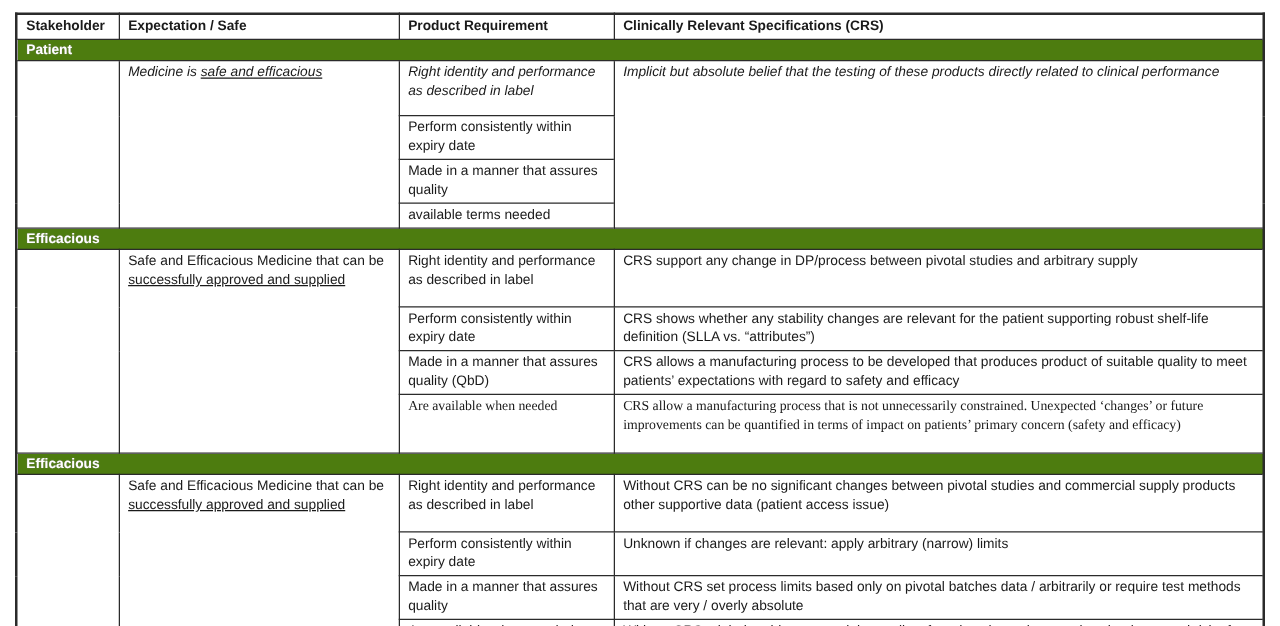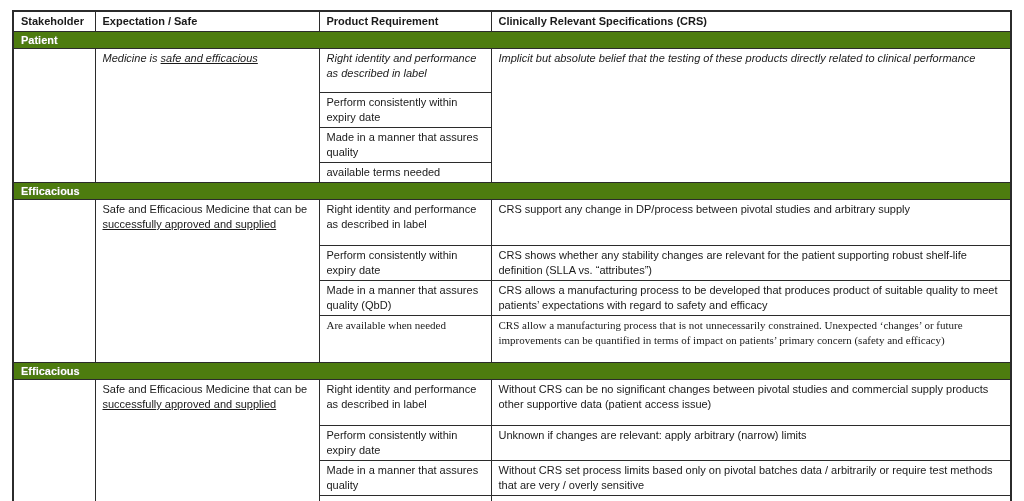--- a/index.html
+++ b/index.html
@@ -124,21 +124,21 @@
         <td rowspan="4"><span>Safe and Efficacious Medicine that can be </span><span class="u">successfully approved and supplied</span></td>
         <td>Right identity and performance as described in label</td>
         <td>Without CRS can be no significant changes between pivotal studies and commercial supply products other supportive data (patient access issue)</td>
       </tr>
       <tr class="h31">
         <td>Perform consistently within expiry date</td>
         <td>Unknown if changes are relevant: apply arbitrary (narrow) limits</td>
       </tr>
       <tr class="h31">
         <td>Made in a manner that assures quality</td>
-        <td>Without CRS set process limits based only on pivotal batches data / arbitrarily or require test methods that are very / overly sensitive</td>
+        <td>Without CRS set process limits based only on pivotal batches data / arbitrarily or require test methods that are very / overly absolute</td>
       </tr>
       <tr class="h31">
         <td>Are available when needed</td>
         <td>Without CRS might be able to control the quality of product the patient receives but increased risk of constrained process that cannot reliably provide product of necessary quality / or higher costs</td>
       </tr>
 
     </tbody>
   </table>
 </div>
 

